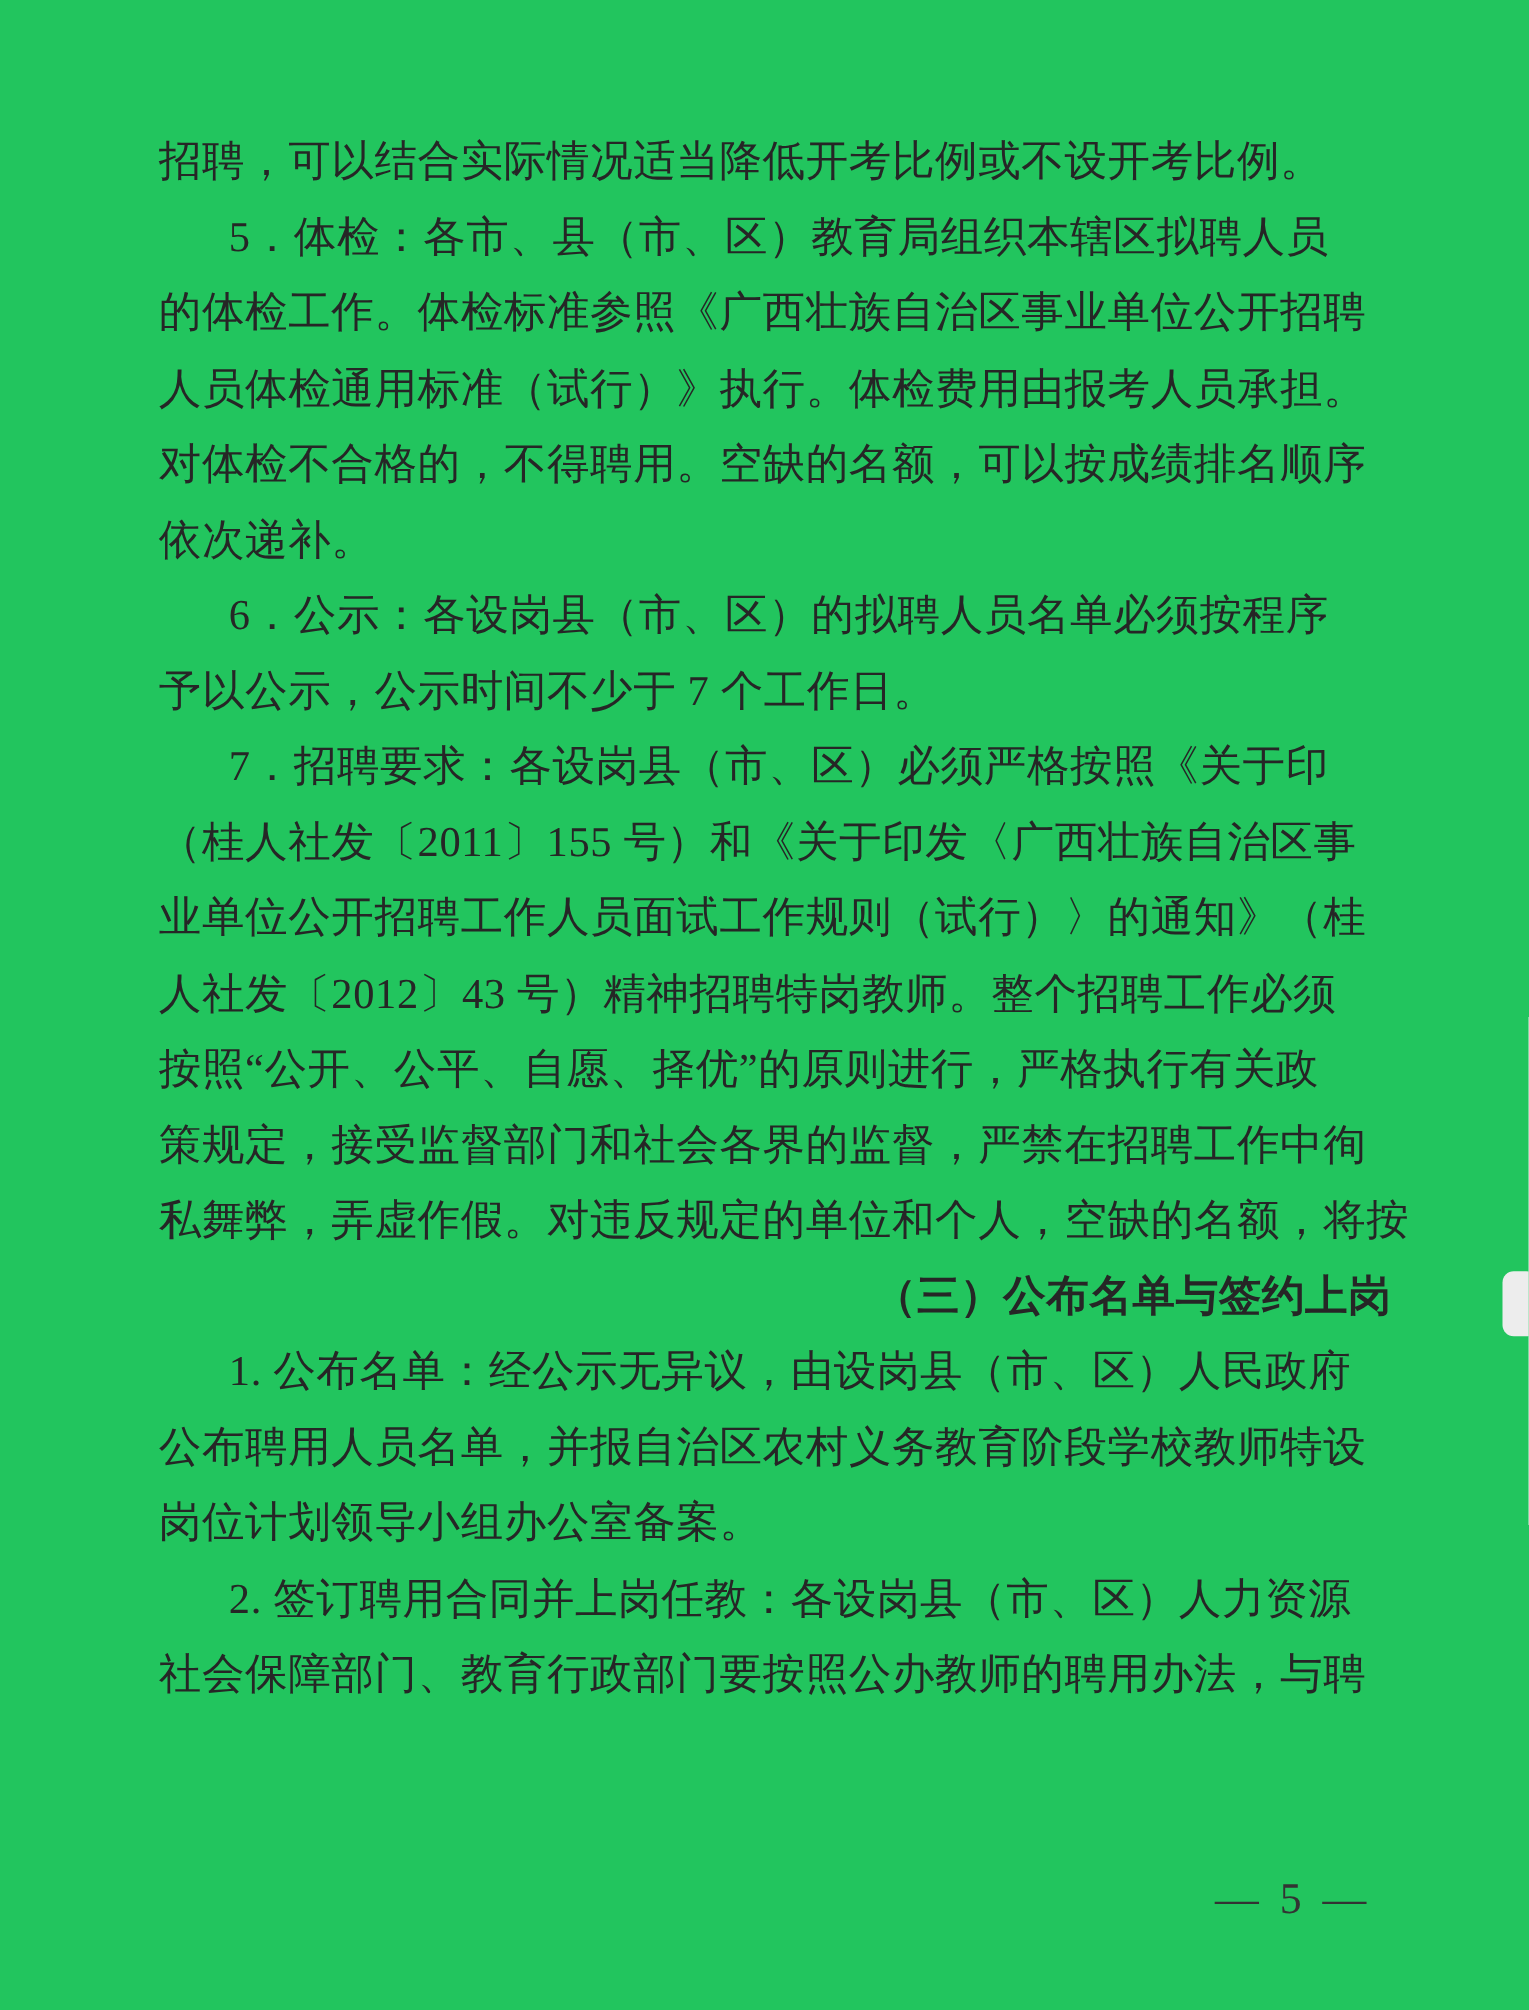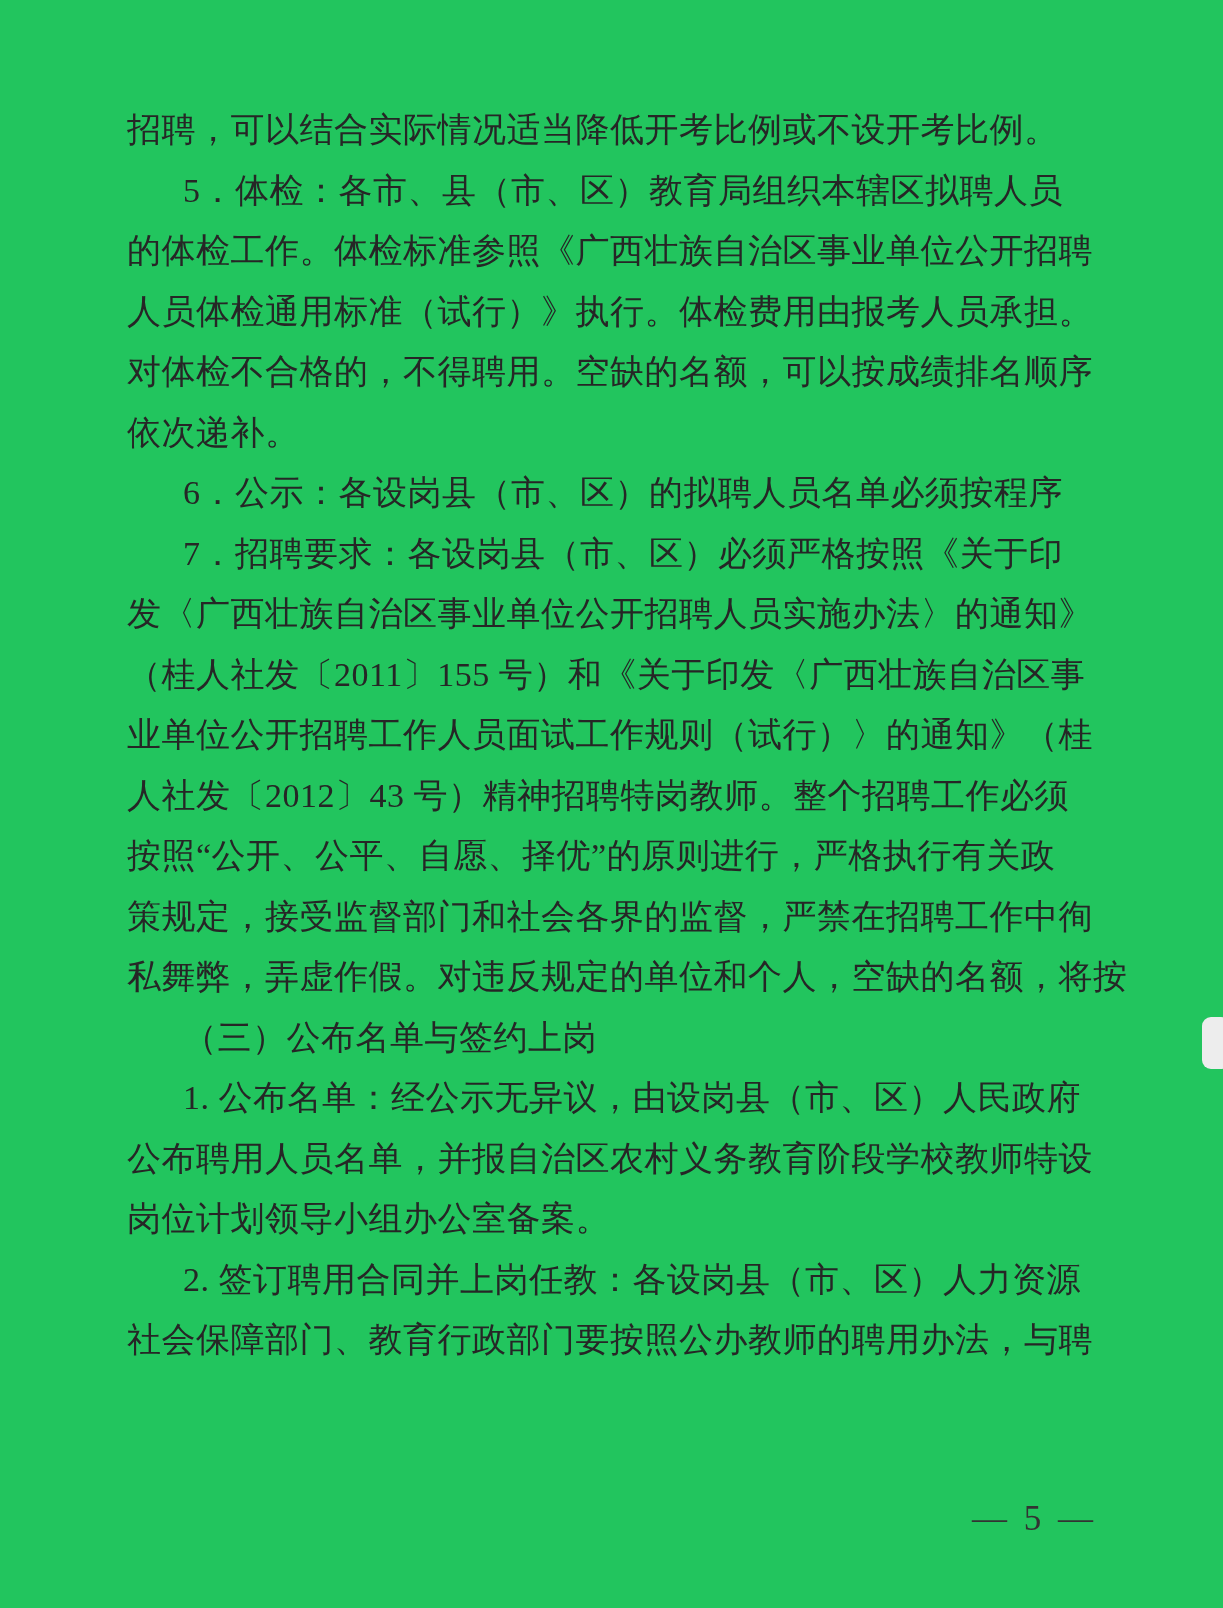--- a/index.html
+++ b/index.html
@@ -27,21 +27,22 @@
     line-height: 60.5px;
     font-size: 34px;
     letter-spacing: 0.5px;
     white-space: nowrap;
   }
   .line.indent {
     padding-left: 56px;
   }
   .line.heading {
     padding-left: 56px;
-    font-weight: 400;
+    font-weight: 700;
+    text-align: right;
   }
   .pageno {
     position: absolute;
     top: 1496px;
     right: 126px;
     font-size: 35px;
     line-height: 46px;
     letter-spacing: 4px;
     color: #333333;
   }
@@ -61,22 +62,22 @@
 <div class="page">
 
   <div class="content">
       <div class="line normal">招聘，可以结合实际情况适当降低开考比例或不设开考比例。</div>
       <div class="line indent">5．体检：各市、县（市、区）教育局组织本辖区拟聘人员</div>
       <div class="line normal">的体检工作。体检标准参照《广西壮族自治区事业单位公开招聘</div>
       <div class="line normal">人员体检通用标准（试行）》执行。体检费用由报考人员承担。</div>
       <div class="line normal">对体检不合格的，不得聘用。空缺的名额，可以按成绩排名顺序</div>
       <div class="line normal">依次递补。</div>
       <div class="line indent">6．公示：各设岗县（市、区）的拟聘人员名单必须按程序</div>
+      <div class="line normal">予以公示，公示时间不少于 7 个工作日。</div>
       <div class="line indent">7．招聘要求：各设岗县（市、区）必须严格按照《关于印</div>
-      <div class="line normal">发〈广西壮族自治区事业单位公开招聘人员实施办法〉的通知》</div>
       <div class="line normal">（桂人社发〔2011〕155 号）和《关于印发〈广西壮族自治区事</div>
       <div class="line normal">业单位公开招聘工作人员面试工作规则（试行）〉的通知》（桂</div>
       <div class="line normal">人社发〔2012〕43 号）精神招聘特岗教师。整个招聘工作必须</div>
       <div class="line normal">按照“公开、公平、自愿、择优”的原则进行，严格执行有关政</div>
       <div class="line normal">策规定，接受监督部门和社会各界的监督，严禁在招聘工作中徇</div>
       <div class="line normal">私舞弊，弄虚作假。对违反规定的单位和个人，空缺的名额，将按</div>
       <div class="line heading">（三）公布名单与签约上岗</div>
       <div class="line indent">1. 公布名单：经公示无异议，由设岗县（市、区）人民政府</div>
       <div class="line normal">公布聘用人员名单，并报自治区农村义务教育阶段学校教师特设</div>
       <div class="line normal">岗位计划领导小组办公室备案。</div>

